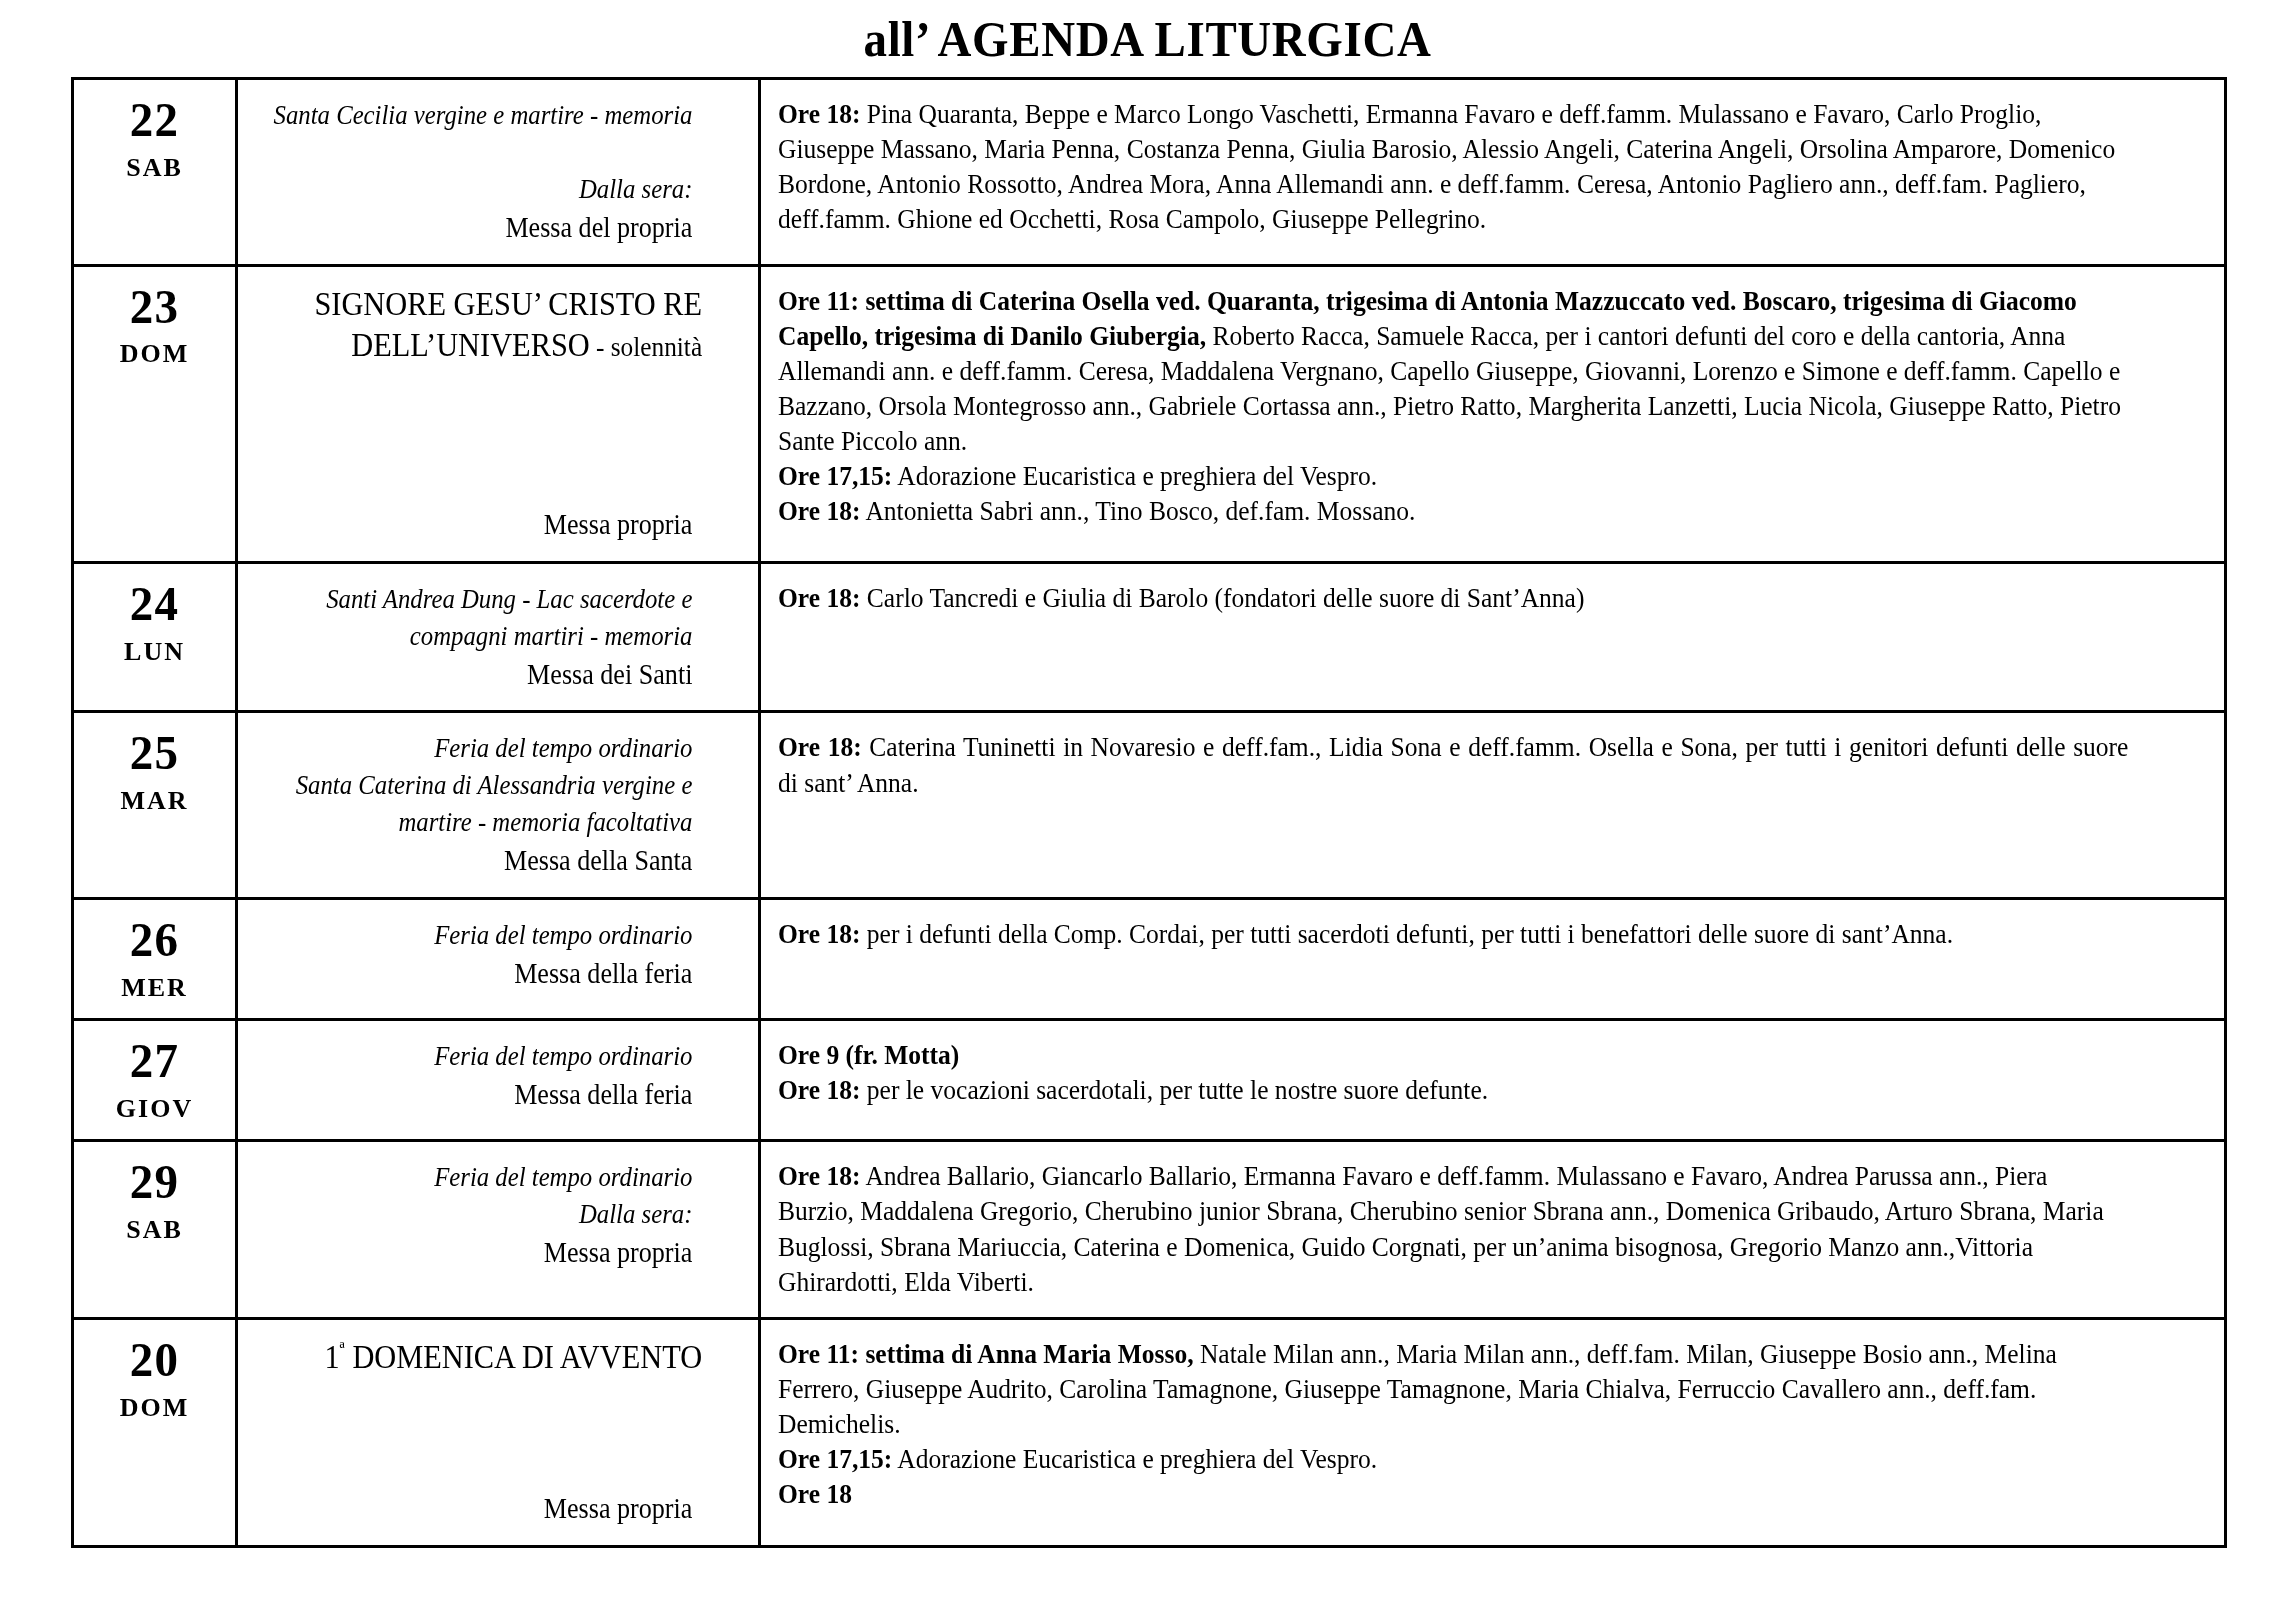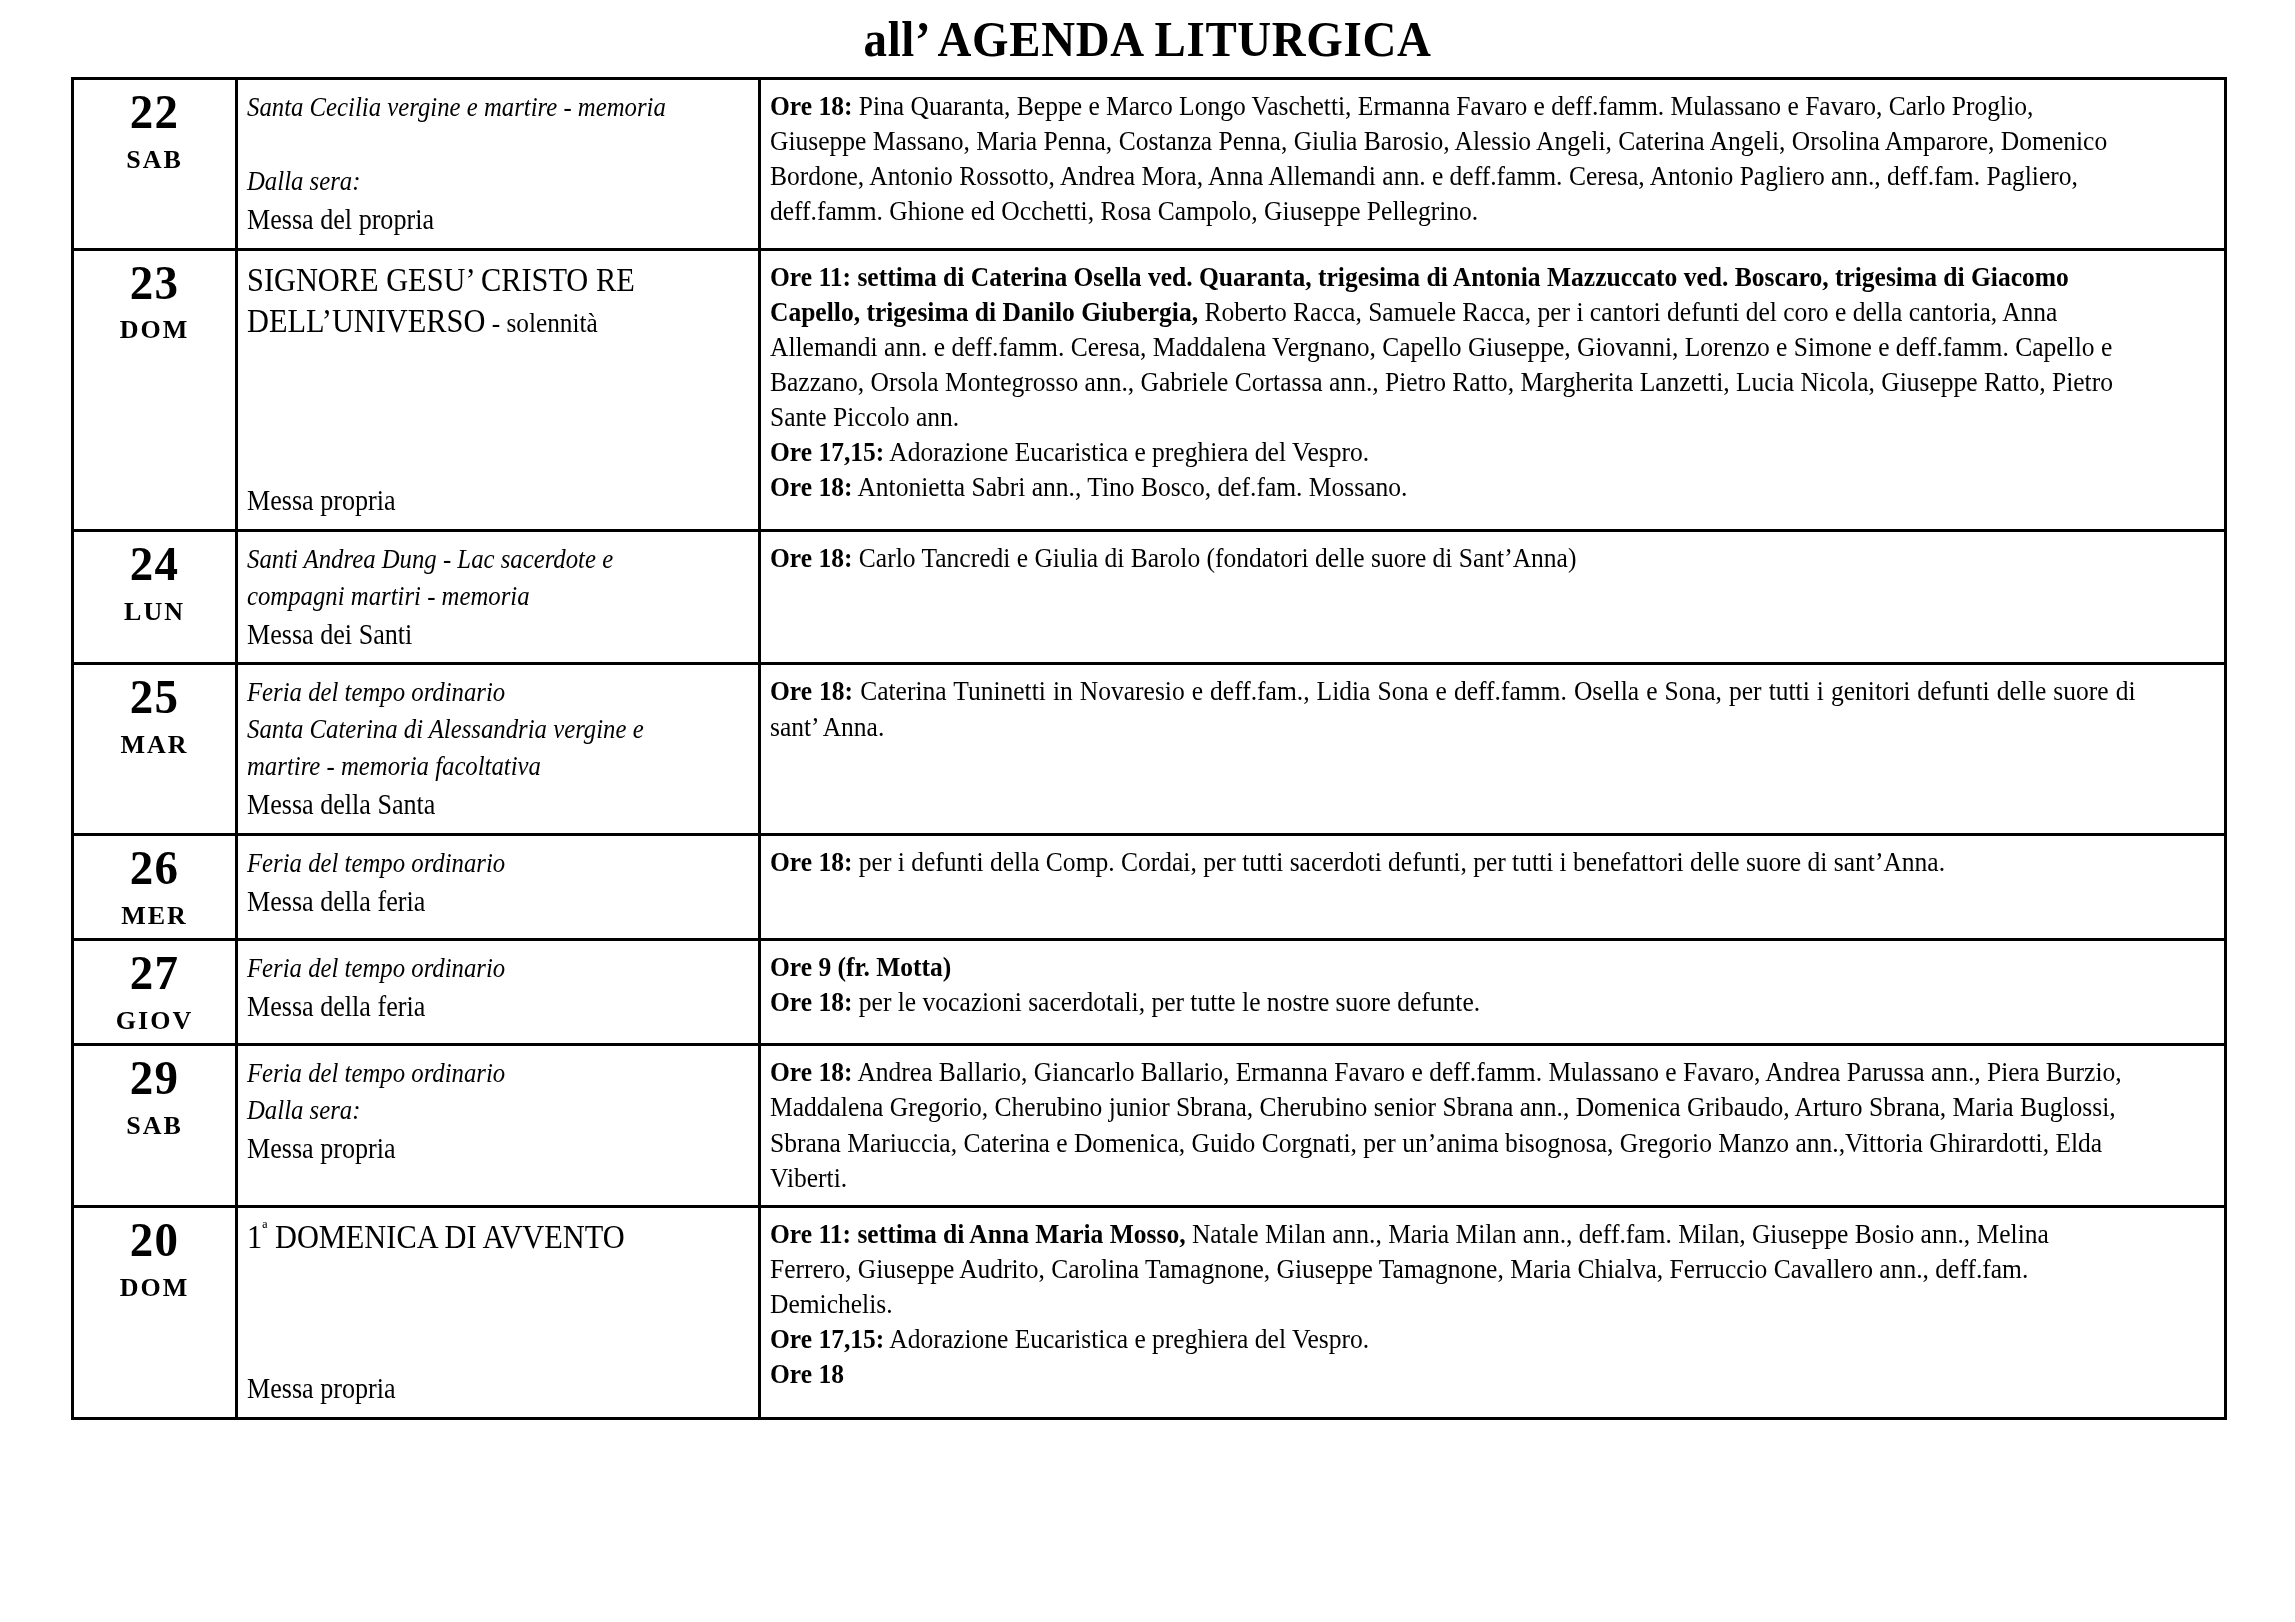--- a/index.html
+++ b/index.html
@@ -38,21 +38,21 @@
   }
   table.agenda {
     border-collapse: collapse;
     width: 2153px;
     table-layout: fixed;
     border: 3.3px solid #000;
   }
   table.agenda td {
     border: 3.3px solid #000;
     vertical-align: top;
-    padding: 9px;
+    padding: 17px;
   }
 
   col.c-date  { width: 164px; }
   col.c-saint { width: 523px; }
   col.c-notes { width: 1466px; }
 
   
   .date-cell {
     text-align: center;
     padding: 5.2px 0 6.5px 0;
@@ -74,20 +74,21 @@
     letter-spacing: 2px;
     display: block;
     margin-top: 9px;
   }
 
   
   .saint-cell {
     padding: 9.2px 6.5px 7.9px 10.5px;
     font-size: 27.5px;
     line-height: 1.34;
+    text-align: right;
   }
   .s-ital {
     font-style: italic;
     font-size: 27.5px;
     display: block;
     transform: scaleX(0.90);
     transform-origin: left center;
     white-space: nowrap;
   }
   .s-rom {

